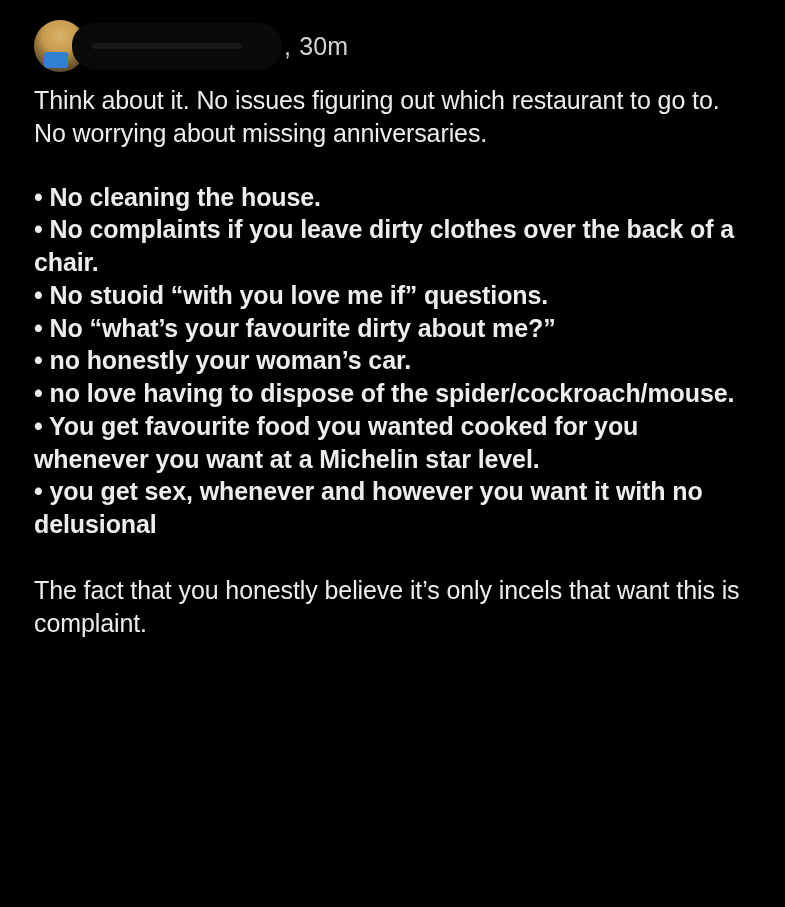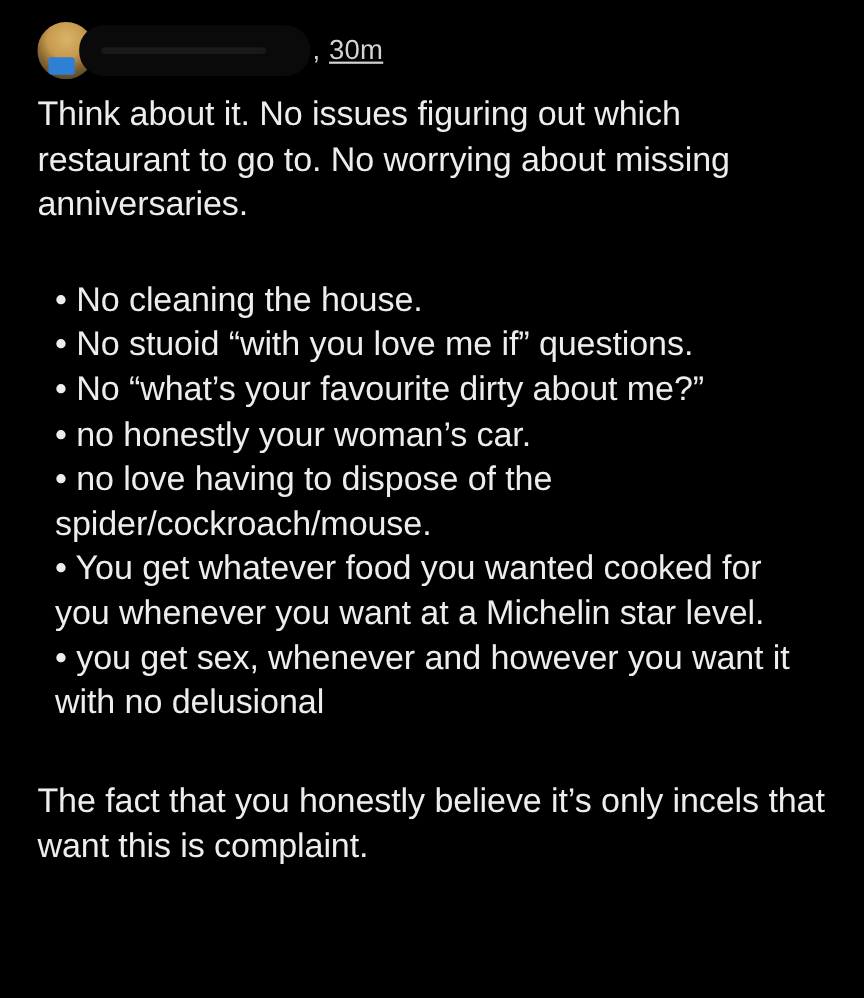--- a/index.html
+++ b/index.html
@@ -77,38 +77,39 @@
   .header-meta {
     margin-left: 2px;
     font-size: 25px;
     color: #d3d3d3;
     letter-spacing: 0.2px;
     line-height: 1;
     white-space: pre;
   }
   .post-body {
     padding: 6px 34px 0 34px;
-    font-size: 31px;
+    font-size: 25px;
     line-height: 1.31;
     color: #ededed;
     letter-spacing: -0.1px;
   }
   .para {
     margin: 0 0 0 0;
   }
   .spacer {
     height: 31px;
   }
   .spacer-lg {
     height: 33px;
   }
   .bullet-list {
-    margin: 16px;
+    margin: 0;
     padding: 0;
     list-style: none;
+    font-weight: bold;
   }
   .bullet-list li {
     margin: 0;
     padding: 0;
     text-indent: 0;
   }
   .bullet-dot {
     display: inline;
   }
 </style>
@@ -116,36 +117,37 @@
 <body>
 
 <div class="post">
 
   <div class="post-header">
     <div class="avatar-wrap">
       <div class="avatar-art"></div>
     </div>
     <div class="username-redaction"></div>
     <div class="header-meta">,</div>
-    <div class="header-meta" style="margin-left:8px;text-decoration:underline;">30m</div>
+    <div class="header-meta" style="margin-left:8px;">30m</div>
   </div>
 
   <div class="post-body">
 
     <p class="para">Think about it. No issues figuring out which restaurant to go to. No worrying about missing anniversaries.</p>
 
     <div class="spacer"></div>
 
     <ul class="bullet-list">
       <li><span class="bullet-dot">•</span> <span>No cleaning the house.</span></li>
+      <li><span class="bullet-dot">•</span> <span>No complaints if you leave dirty clothes over the back of a chair.</span></li>
       <li><span class="bullet-dot">•</span> <span>No stuoid “with you love me if” questions.</span></li>
       <li><span class="bullet-dot">•</span> <span>No “what’s your favourite dirty about me?”</span></li>
       <li><span class="bullet-dot">•</span> <span>no honestly your woman’s car.</span></li>
       <li><span class="bullet-dot">•</span> <span>no love having to dispose of the spider/cockroach/mouse.</span></li>
-      <li><span class="bullet-dot">•</span> <span>You get whatever food you wanted cooked for you whenever you want at a Michelin star level.</span></li>
+      <li><span class="bullet-dot">•</span> <span>You get favourite food you wanted cooked for you whenever you want at a Michelin star level.</span></li>
       <li><span class="bullet-dot">•</span> <span>you get sex, whenever and however you want it with no delusional</span></li>
     </ul>
 
     <div class="spacer-lg"></div>
 
     <p class="para">The fact that you honestly believe it’s only incels that want this is complaint.</p>
 
   </div>
 </div>
 

